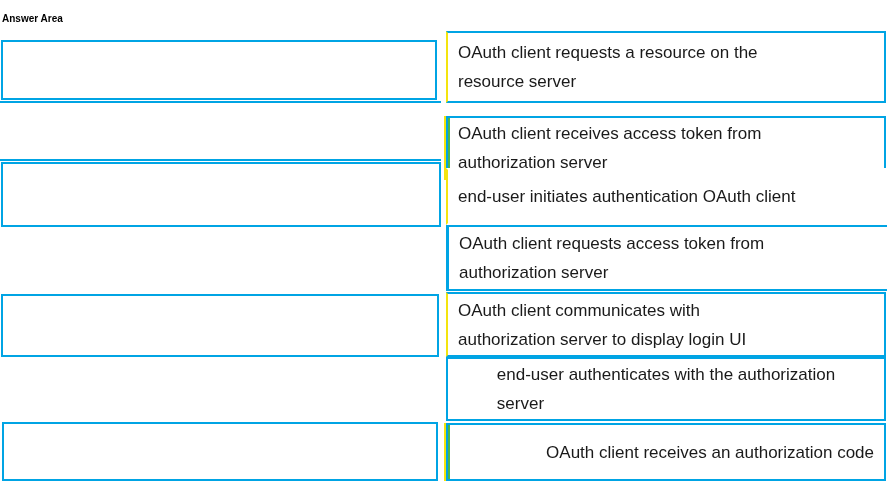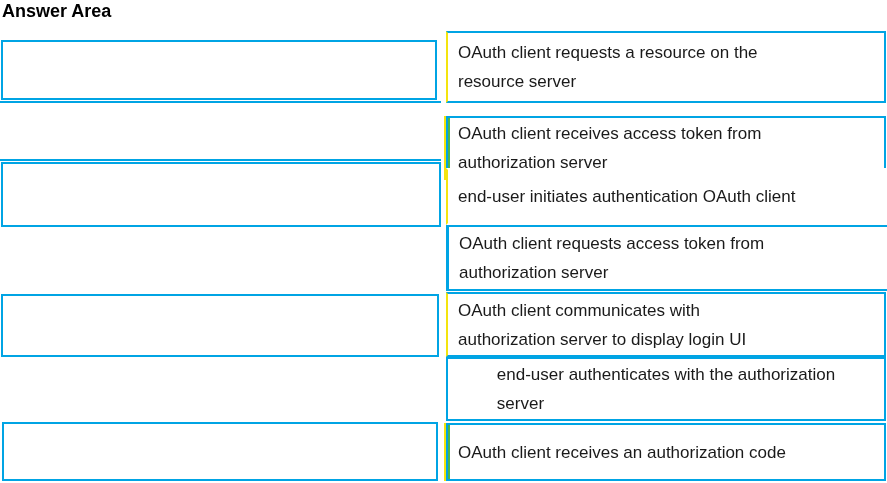--- a/index.html
+++ b/index.html
@@ -10,22 +10,22 @@
   }
   html,body{margin:0;padding:0;background:#fff;}
   .canvas{
     position:relative;
     width:887px;height:483px;
     background:#ffffff;
     font-family:"Liberation Sans", sans-serif;
     overflow:hidden;
   }
   .page-title{
-    position:absolute;left:2px;top:0px;
-    font-size:18px;font-weight:bold;color:#000;
+    position:absolute;left:2px;top:8px;
+    font-size:10px;font-weight:bold;color:#000;
     line-height:22px;
   }
   .slot{
     position:absolute;
     box-sizing:border-box;
     border:2px solid var(--cyan);
     background:#fff;
   }
   .slot.h-only{border-left:none;border-right:none;}
   .option{
@@ -69,15 +69,15 @@
 resource server</span></div>
       <div class="option accent-yellow-green" style="top: 116px; left: 446px; width: 440px; height: 64px;"><span class="label">OAuth client receives access token from
 authorization server</span></div>
       <div class="option accent-yellow-only" style="top: 168px; left: 446px; width: 440px; height: 57px;"><span class="label">end-user initiates authentication OAuth client</span></div>
       <div class="option accent-cyan-thick" style="top: 225px; left: 446px; width: 528px; height: 66px;"><span class="label">OAuth client requests access token from
 authorization server</span></div>
       <div class="option accent-yellow" style="top: 292px; left: 446px; width: 440px; height: 65px;"><span class="label">OAuth client communicates with
 authorization server to display login UI</span></div>
       <div class="option accent-cyan" style="top: 357px; left: 446px; width: 440px; height: 64px; align-items: center;"><span class="label">end-user authenticates with the authorization
 server</span></div>
-      <div class="option accent-yellow-green" style="top: 423px; left: 446px; width: 440px; height: 58px;"><span class="label">OAuth client receives an authorization code</span></div>
+      <div class="option accent-yellow-green" style="top: 423px; left: 446px; width: 440px; height: 58px; align-items: flex-end;"><span class="label">OAuth client receives an authorization code</span></div>
     </div>
 </div>
 
 </body></html>

